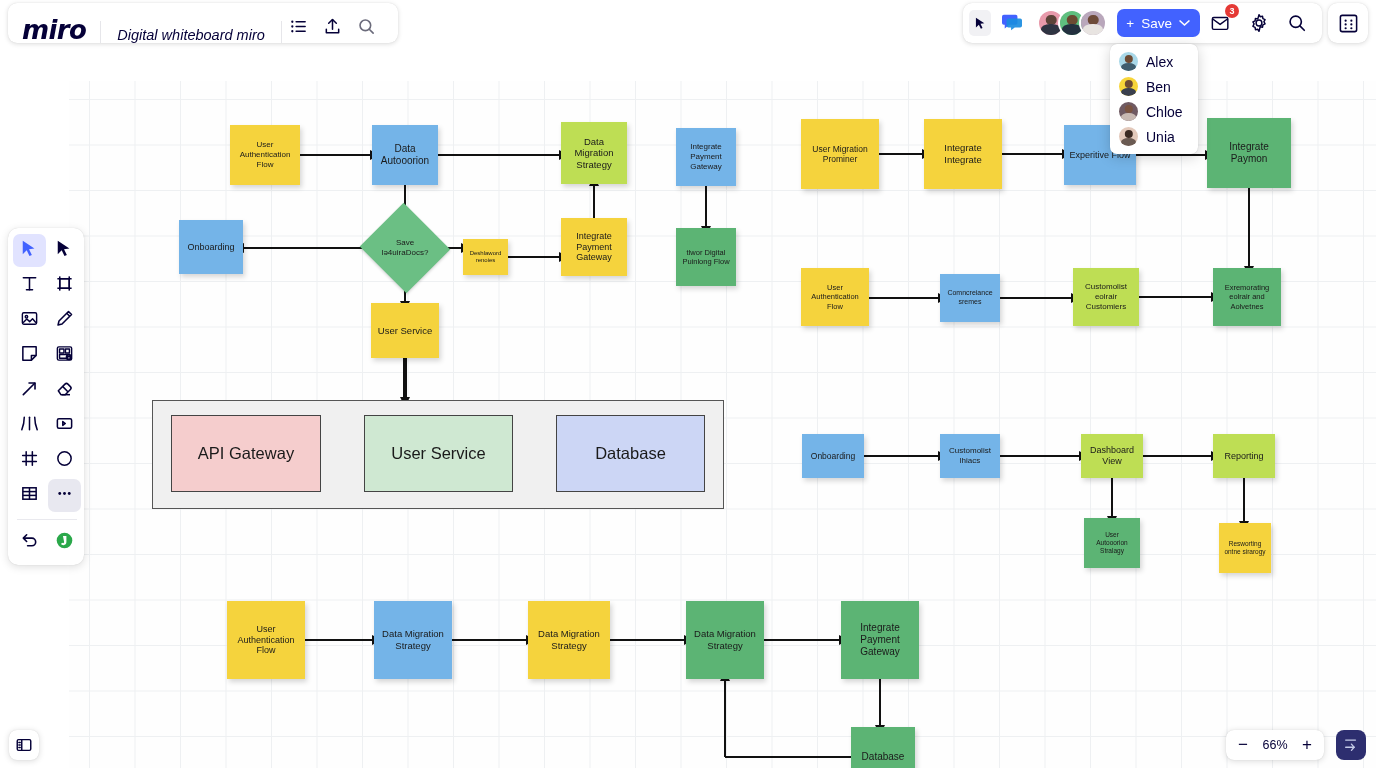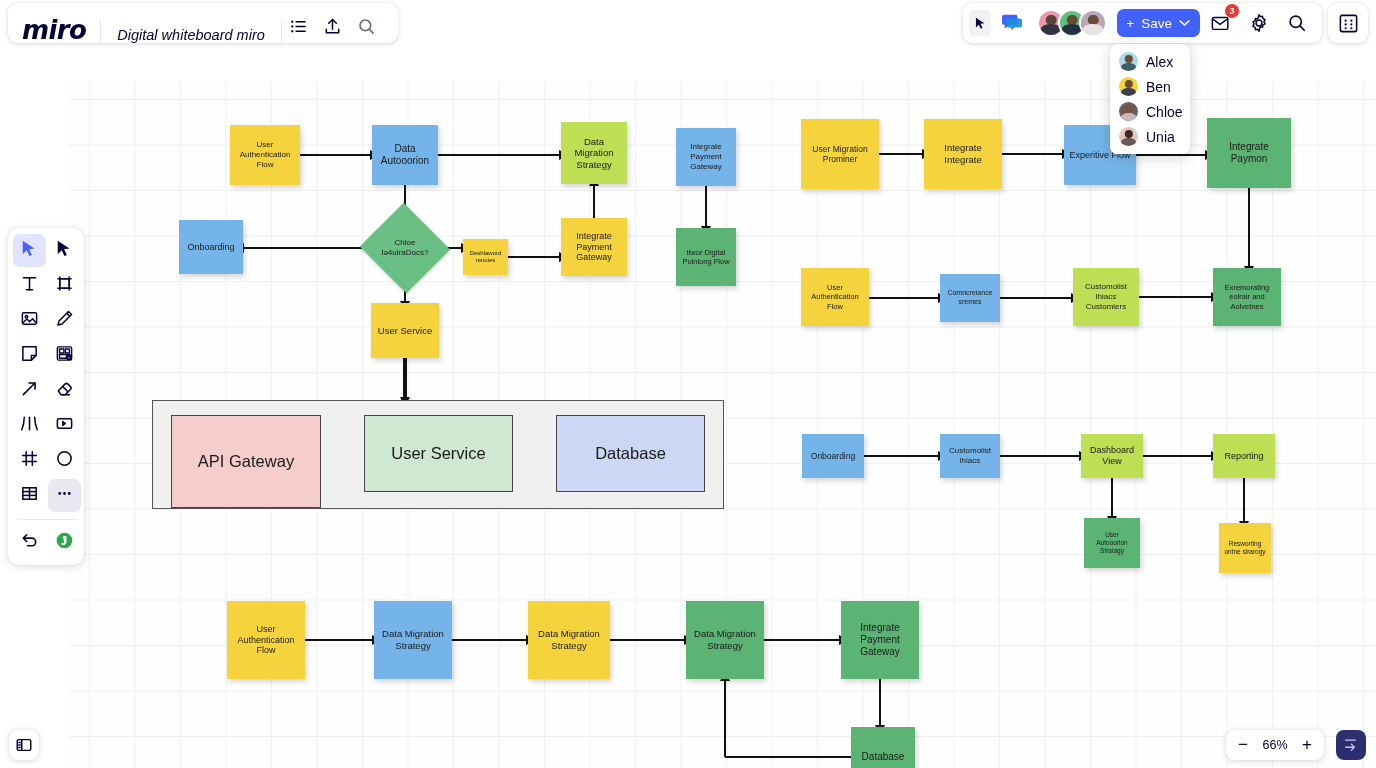--- a/index.html
+++ b/index.html
@@ -96,21 +96,21 @@
   }
   .grid-btn {
     position:absolute; right:8px; top:3px; width:40px; height:40px;
     background:#fff; border-radius:9px; display:flex; align-items:center;
     justify-content:center; cursor:pointer;
     box-shadow: 0 1px 5px rgba(0,0,0,.14), 0 0 1px rgba(0,0,0,.12);
   }
 
   
   .collab-menu {
-    position:absolute; left:1110px; top:44px; width:80px;
+    position:absolute; left:1110px; top:44px; width:88px;
     background:#fff; border-radius:7px; padding:5px 0;
     box-shadow:0 3px 14px rgba(0,0,0,.18), 0 0 1px rgba(0,0,0,.2);
     z-index: 60;
   }
   .collab-item {
     display:flex; align-items:center; gap:8px;
     padding:3px 9px; cursor:pointer;
   }
   .collab-av { width:19px; height:19px; border-radius:50%; overflow:hidden; position:relative; flex:none; }
   .collab-name { font-size:14px; color:#050038; }
@@ -291,39 +291,39 @@
         <span>Experitive Flow</span>
       </div>
       <div class="node" style="left: 1207px; top: 118px; width: 84px; height: 70px; font-size: 10px; background: rgb(92, 180, 116);">
         <span>Integrate Paymon</span>
       </div>
       <div class="node" style="left: 179px; top: 220px; width: 64px; height: 54px; font-size: 9px; background: rgb(116, 180, 232);">
         <span>Onboarding</span>
       </div>
       <div class="node diamond" style="left: 372px; top: 217px; width: 66px; height: 62px; font-size: 8px;">
         <div class="diamond-shape" style="background: rgb(107, 191, 132);"></div>
-        <div class="diamond-label">Chloe lə4uiraDocs?</div>
+        <div class="diamond-label">Save lə4uiraDocs?</div>
       </div>
       <div class="node" style="left: 463px; top: 239px; width: 45px; height: 36px; font-size: 6px; background: rgb(245, 211, 61);">
         <span>Deshlaword renoies</span>
       </div>
       <div class="node" style="left: 561px; top: 218px; width: 66px; height: 58px; font-size: 9px; background: rgb(245, 211, 61);">
         <span>Integrate Payment Gateway</span>
       </div>
       <div class="node" style="left: 676px; top: 228px; width: 60px; height: 58px; font-size: 7.5px; background: rgb(92, 180, 116);">
         <span>tlwor Digital Puinlong Flow</span>
       </div>
       <div class="node" style="left: 801px; top: 268px; width: 68px; height: 58px; font-size: 7.5px; background: rgb(245, 211, 61);">
         <span>User Authentication Flow</span>
       </div>
       <div class="node" style="left: 940px; top: 274px; width: 60px; height: 48px; font-size: 7px; background: rgb(116, 180, 232);">
         <span>Comncreiance sremes</span>
       </div>
       <div class="node" style="left: 1073px; top: 268px; width: 66px; height: 58px; font-size: 8px; background: rgb(190, 222, 84);">
-        <span>Customolist lhiacs Customiers</span>
+        <span>Customolist eolrair Customiers</span>
       </div>
       <div class="node" style="left: 1213px; top: 268px; width: 68px; height: 58px; font-size: 7.5px; background: rgb(92, 180, 116);">
         <span>Exremorating eolrair and Aolvetnes</span>
       </div>
       <div class="node" style="left: 371px; top: 303px; width: 68px; height: 55px; font-size: 9.5px; background: rgb(245, 211, 61);">
         <span>User Service</span>
       </div>
       <div class="node" style="left: 802px; top: 434px; width: 62px; height: 44px; font-size: 8.5px; background: rgb(116, 180, 232);">
         <span>Onboarding</span>
       </div>
@@ -357,21 +357,21 @@
       <div class="node" style="left: 841px; top: 601px; width: 78px; height: 78px; font-size: 10px; background: rgb(92, 180, 116);">
         <span>Integrate Payment Gateway</span>
       </div>
       <div class="node" style="left: 851px; top: 727px; width: 64px; height: 60px; font-size: 10px; background: rgb(92, 180, 116);">
         <span>Database</span>
       </div>
     </div>
 
   <div class="embed-frame">
     <div id="embed-boxes">
-        <div class="embed-box" style="left: 18px; top: 14px; width: 150px; height: 93px; background: rgb(245, 205, 205);">
+        <div class="embed-box" style="left: 18px; top: 14px; width: 150px; height: 77px; background: rgb(245, 205, 205);">
           <span>API Gateway</span>
         </div>
         <div class="embed-box" style="left: 211px; top: 14px; width: 149px; height: 77px; background: rgb(207, 232, 210);">
           <span>User Service</span>
         </div>
         <div class="embed-box" style="left: 403px; top: 14px; width: 149px; height: 77px; background: rgb(204, 214, 245);">
           <span>Database</span>
         </div>
       </div>
   </div>

